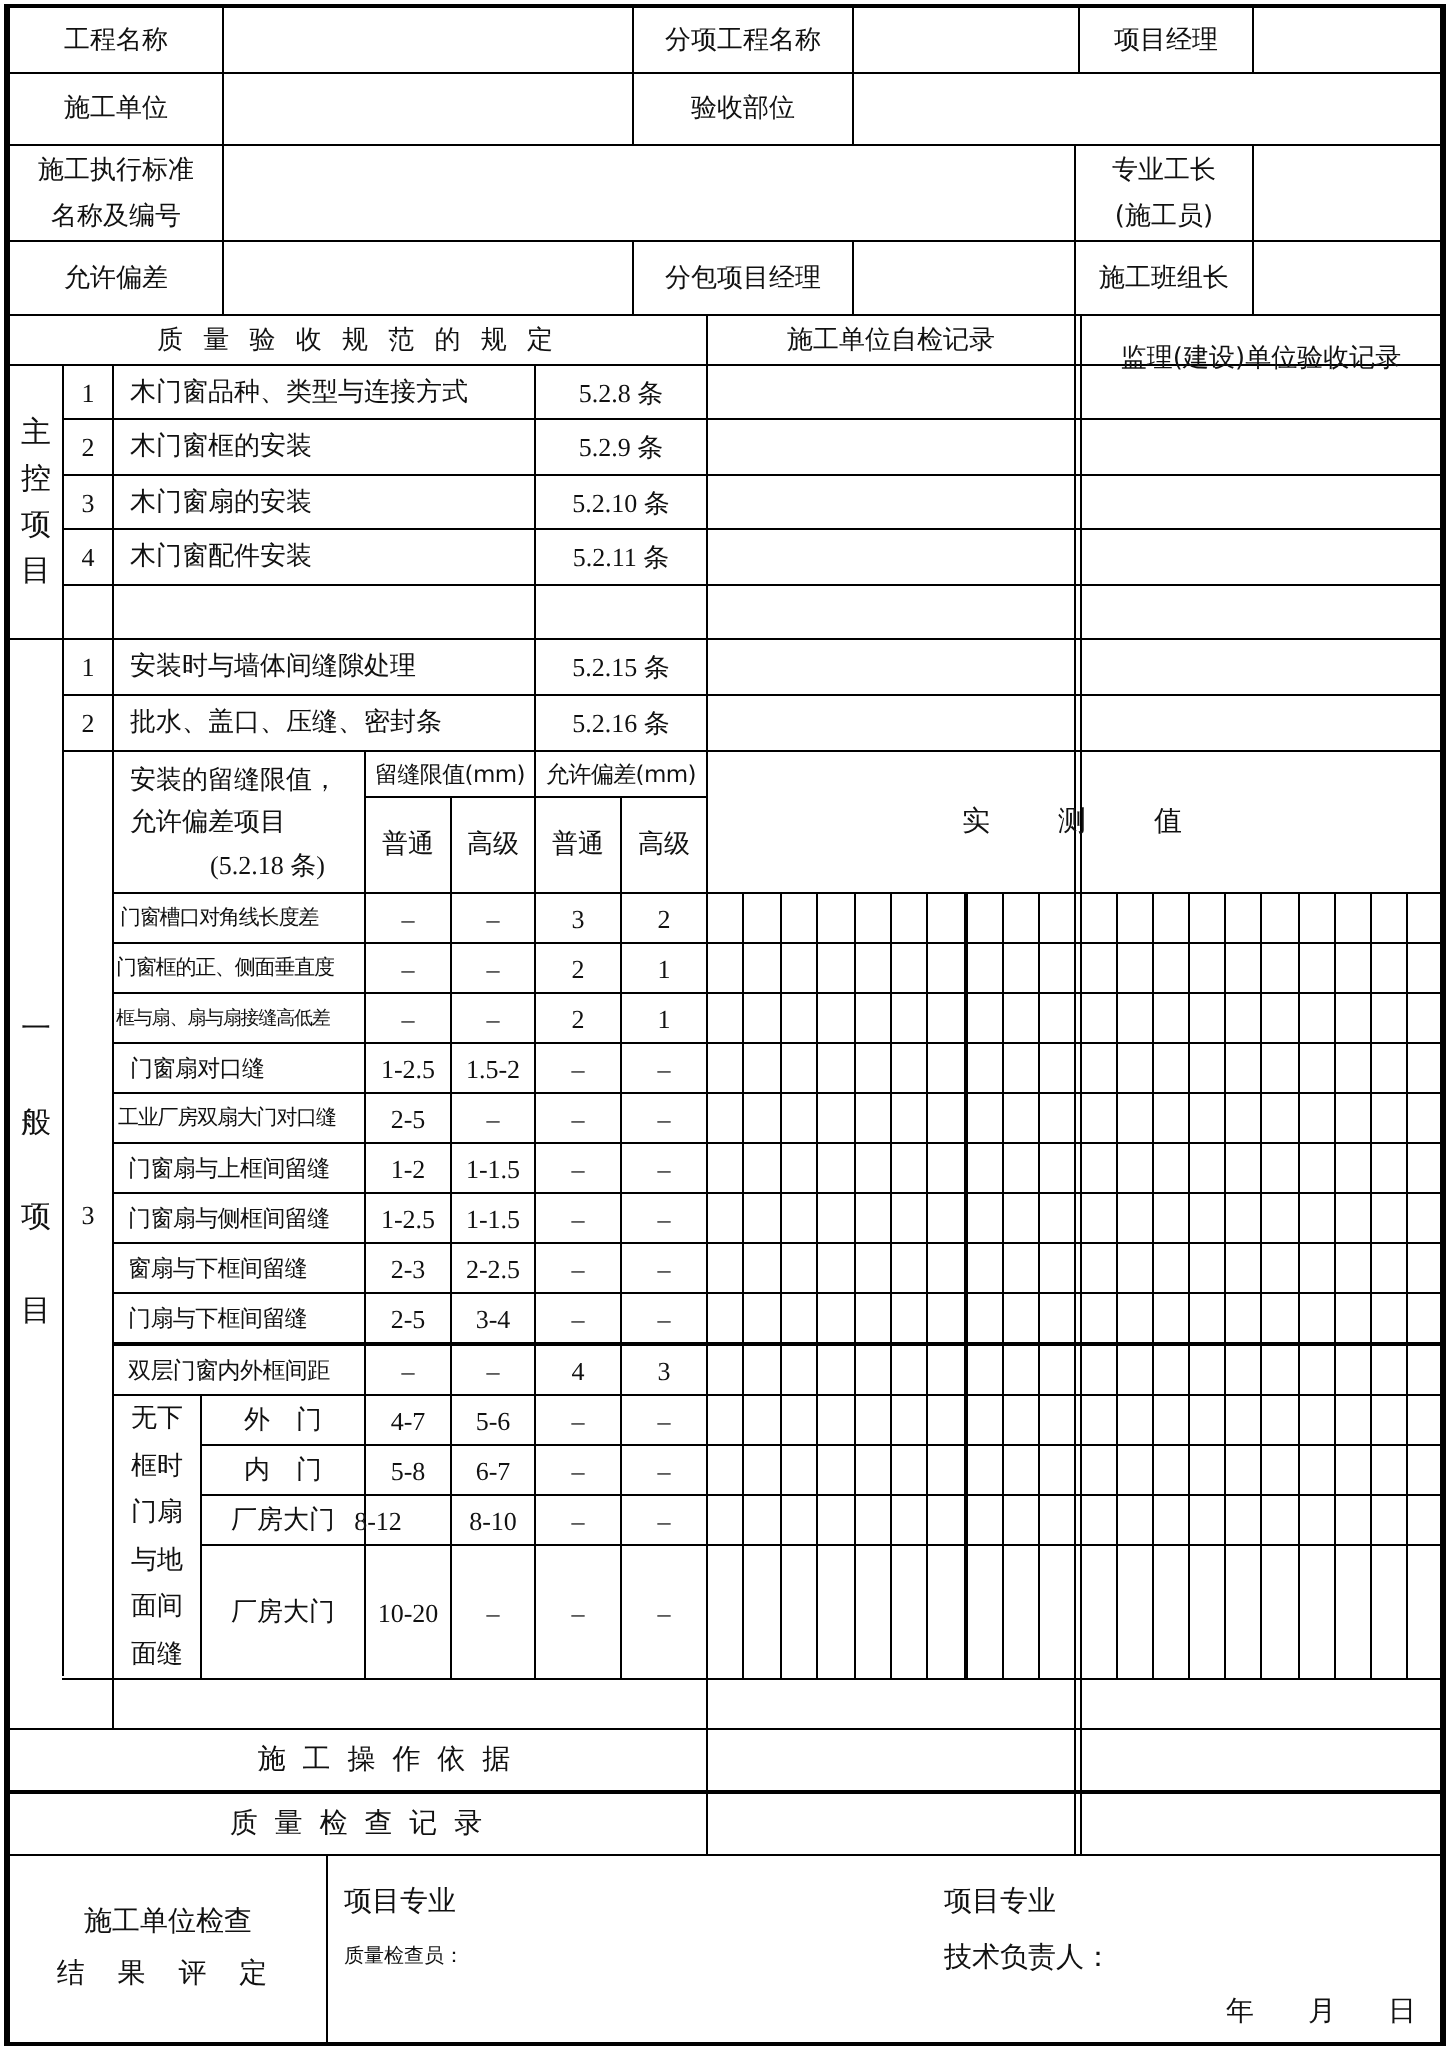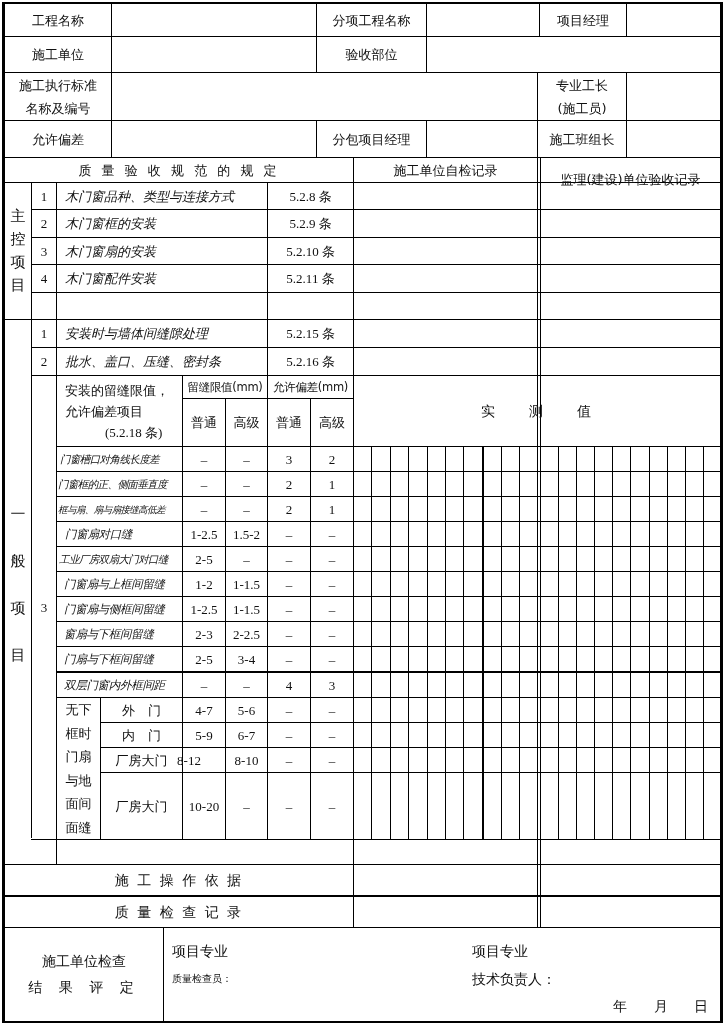--- a/index.html
+++ b/index.html
@@ -3,21 +3,21 @@
 <meta charset="utf-8">
 <style>
   html, body { margin:0; padding:0; background:#fff; }
   body { width:725px; height:1025px; position:relative; overflow:hidden;
          font-family:"DejaVu Sans", "Liberation Sans", sans-serif; color:#111; }
   .hl { position:absolute; background:#000; height:1px; }
   .vl { position:absolute; background:#000; width:1px; }
   .t  { position:absolute; font-size:13px; line-height:16px; white-space:nowrap; }
   .c  { position:absolute; display:flex; align-items:center; justify-content:center;
         text-align:center; font-size:13px; line-height:17px; }
-  .l  { position:absolute; display:flex; align-items:center; font-size:13px; line-height:17px;font-style:italic; }
+  .l  { position:absolute; display:flex; align-items:center; font-size:13px; line-height:17px; }
   .serif { font-family:"Liberation Serif", "DejaVu Serif", serif; }
   .sm { font-size:11.5px; letter-spacing:-0.3px; }
   .xs { font-size:10.5px; letter-spacing:-0.6px; }
   .vert { flex-direction:column; }
   .cell-input { position:absolute; }
 </style>
 </head>
 <body>
 
 <div id="form">
@@ -262,38 +262,38 @@
     <span>面缝</span>
   </div>
 
   <div class="c" style="left:101px;top:698px;width:81px;height:24px">外　门</div>
   <div class="c serif" style="left:183px;top:698px;width:42px;height:24px">4-7</div>
   <div class="c serif" style="left:226px;top:698px;width:41px;height:24px">5-6</div>
   <div class="c serif" style="left:268px;top:698px;width:42px;height:24px">–</div>
   <div class="c serif" style="left:311px;top:698px;width:42px;height:24px">–</div>
 
   <div class="c" style="left:101px;top:723px;width:81px;height:24px">内　门</div>
-  <div class="c serif" style="left:183px;top:723px;width:42px;height:24px">5-9</div>
+  <div class="c serif" style="left:183px;top:723px;width:42px;height:24px">5-8</div>
   <div class="c serif" style="left:226px;top:723px;width:41px;height:24px">6-7</div>
   <div class="c serif" style="left:268px;top:723px;width:42px;height:24px">–</div>
   <div class="c serif" style="left:311px;top:723px;width:42px;height:24px">–</div>
 
   <div class="c" style="left:101px;top:748px;width:81px;height:24px">厂房大门</div>
   <div class="c serif" style="left:168px;top:748px;width:42px;height:24px">8-12</div>
   <div class="c serif" style="left:226px;top:748px;width:41px;height:24px">8-10</div>
   <div class="c serif" style="left:268px;top:748px;width:42px;height:24px">–</div>
   <div class="c serif" style="left:311px;top:748px;width:42px;height:24px">–</div>
 
   <div class="c" style="left:101px;top:773px;width:81px;height:66px">厂房大门</div>
   <div class="c serif" style="left:183px;top:773px;width:42px;height:66px">10-20</div>
   <div class="c serif" style="left:226px;top:773px;width:41px;height:66px">–</div>
   <div class="c serif" style="left:268px;top:773px;width:42px;height:66px">–</div>
   <div class="c serif" style="left:311px;top:773px;width:42px;height:66px">–</div>
 
-  <div class="c" style="left:5px;top:865px;width:348px;height:30px;padding-left:0;letter-spacing:2px;font-size:14px">施 工 操 作 依 据</div>
+  <div class="c" style="left:5px;top:865px;width:348px;height:30px;padding-left:14px;letter-spacing:2px;font-size:14px">施 工 操 作 依 据</div>
   <div class="cell-input" style="left:354px;top:865px;width:183px;height:30px"></div>
   <div class="cell-input" style="left:541px;top:865px;width:179px;height:30px"></div>
 
   <div class="c" style="left:5px;top:897px;width:348px;height:30px;letter-spacing:2px;font-size:14px">质 量 检 查 记 录</div>
   <div class="cell-input" style="left:354px;top:897px;width:183px;height:30px"></div>
   <div class="cell-input" style="left:541px;top:897px;width:179px;height:30px"></div>
 
   <div class="vl" style="left:163px;top:927px;height:95px"></div>
   <div class="c vert" style="left:5px;top:928px;width:158px;height:93px;font-size:14px">
     <span>施工单位检查</span>

